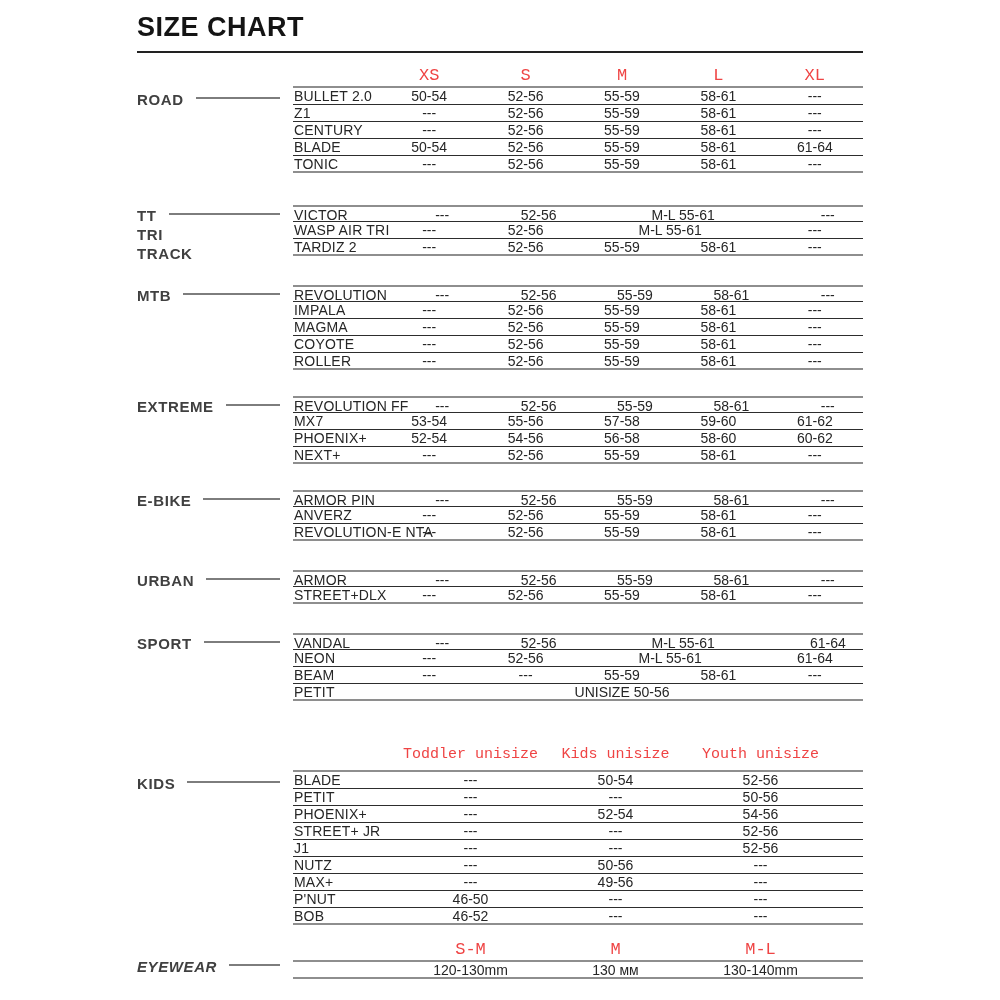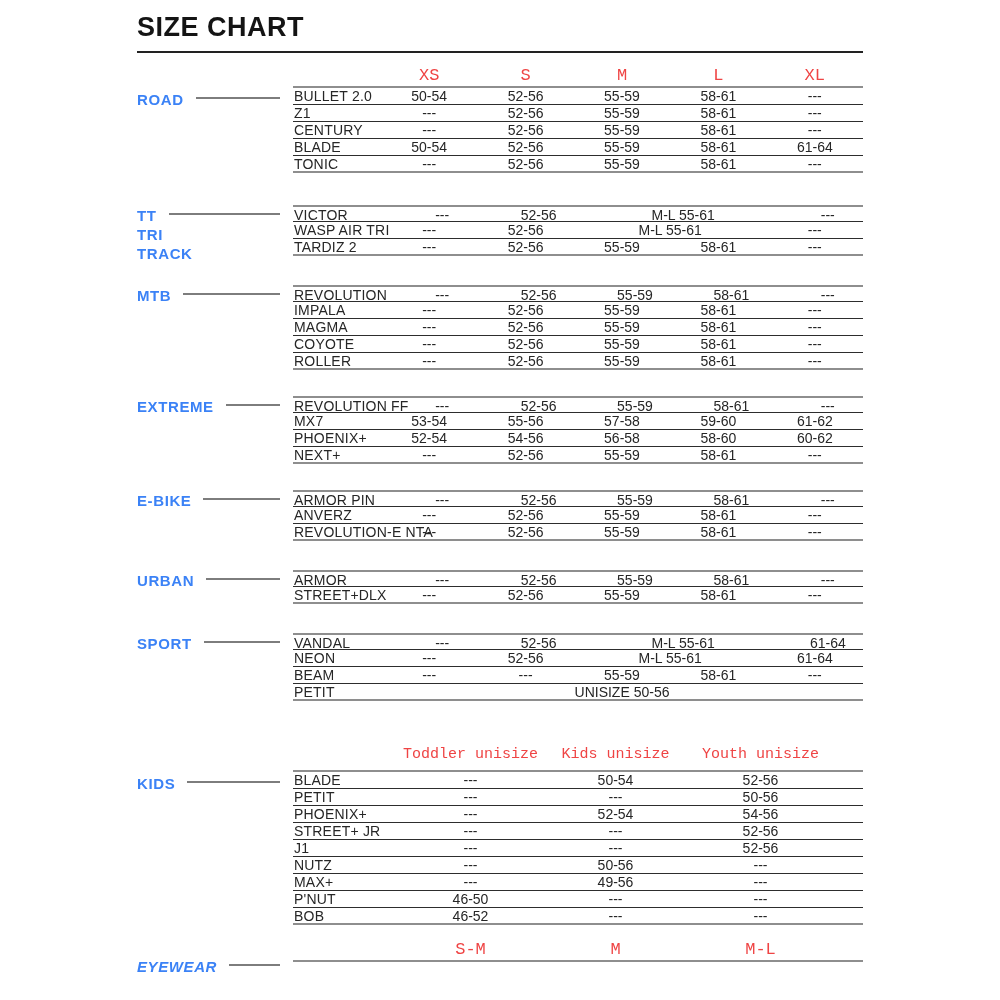--- a/index.html
+++ b/index.html
@@ -9,21 +9,21 @@
     color:#1c1c1c;
   }
   .page{position:relative;width:1000px;height:1000px;overflow:hidden;background:#fff;border-radius:28px;}
   .page-title{
     position:absolute;left:137px;top:12px;margin:0;
     font-size:27px;font-weight:700;letter-spacing:.5px;color:#141414;
   }
   .title-rule{position:absolute;left:137px;top:51px;width:726px;height:2px;background:#222;}
   .section{position:absolute;left:137px;width:726px;}
   .label-col{position:absolute;left:0;width:156px;padding-right:13px;box-sizing:border-box;}
-  .label-line{display:flex;align-items:flex-start;font-weight:700;font-size:15px;letter-spacing:.6px;line-height:19px;color:#3b82f6;}
+  .label-line{display:flex;align-items:flex-start;font-weight:700;font-size:15px;letter-spacing:.6px;line-height:19px;color:#404040;}
   .label-rule{flex:1;height:2px;background:#7d7d7d;margin:7px 0 0 12px;}
   .table-col{position:absolute;left:156px;top:0;width:570px;}
   .grid-sizes5{display:grid;grid-template-columns:88px repeat(5,1fr);}
   .grid-kids3{display:grid;grid-template-columns:105px 145px 145px 145px 1fr;}
   .hdr-row{align-items:center;border-bottom:2px solid #8e8e8e;box-sizing:border-box;}
   .hdr-lg{height:24px;font-size:17px;}
   .hdr-md{height:34px;font-size:15px;}
   .hcell{text-align:center;color:#ef4444;font-family:Liberation Mono, monospace;}
   .row{height:17px;border-bottom:1px solid #2d2d2d;box-sizing:border-box;align-items:center;font-size:14px;color:#262626;}
   .row.first{border-top:2px solid #8e8e8e;gap:26px;}
@@ -399,16 +399,22 @@
             <span class="label-rule"></span>
           </div>
         </div>
         <div class="table-col">
           <div class="hdr-row grid-kids3 hdr-lg">
             <div class="mcell"></div>
             <div class="hcell">S-M</div>
             <div class="hcell">M</div>
             <div class="hcell">M-L</div>
           </div>
+          <div class="row grid-kids3">
+            <div class="mcell"></div>
+            <div class="cell">120-130mm</div>
+            <div class="cell">130 мм</div>
+            <div class="cell">130-140mm</div>
+          </div>
         </div>
       </div>
     </div>
 </div>
 
 </body></html>

